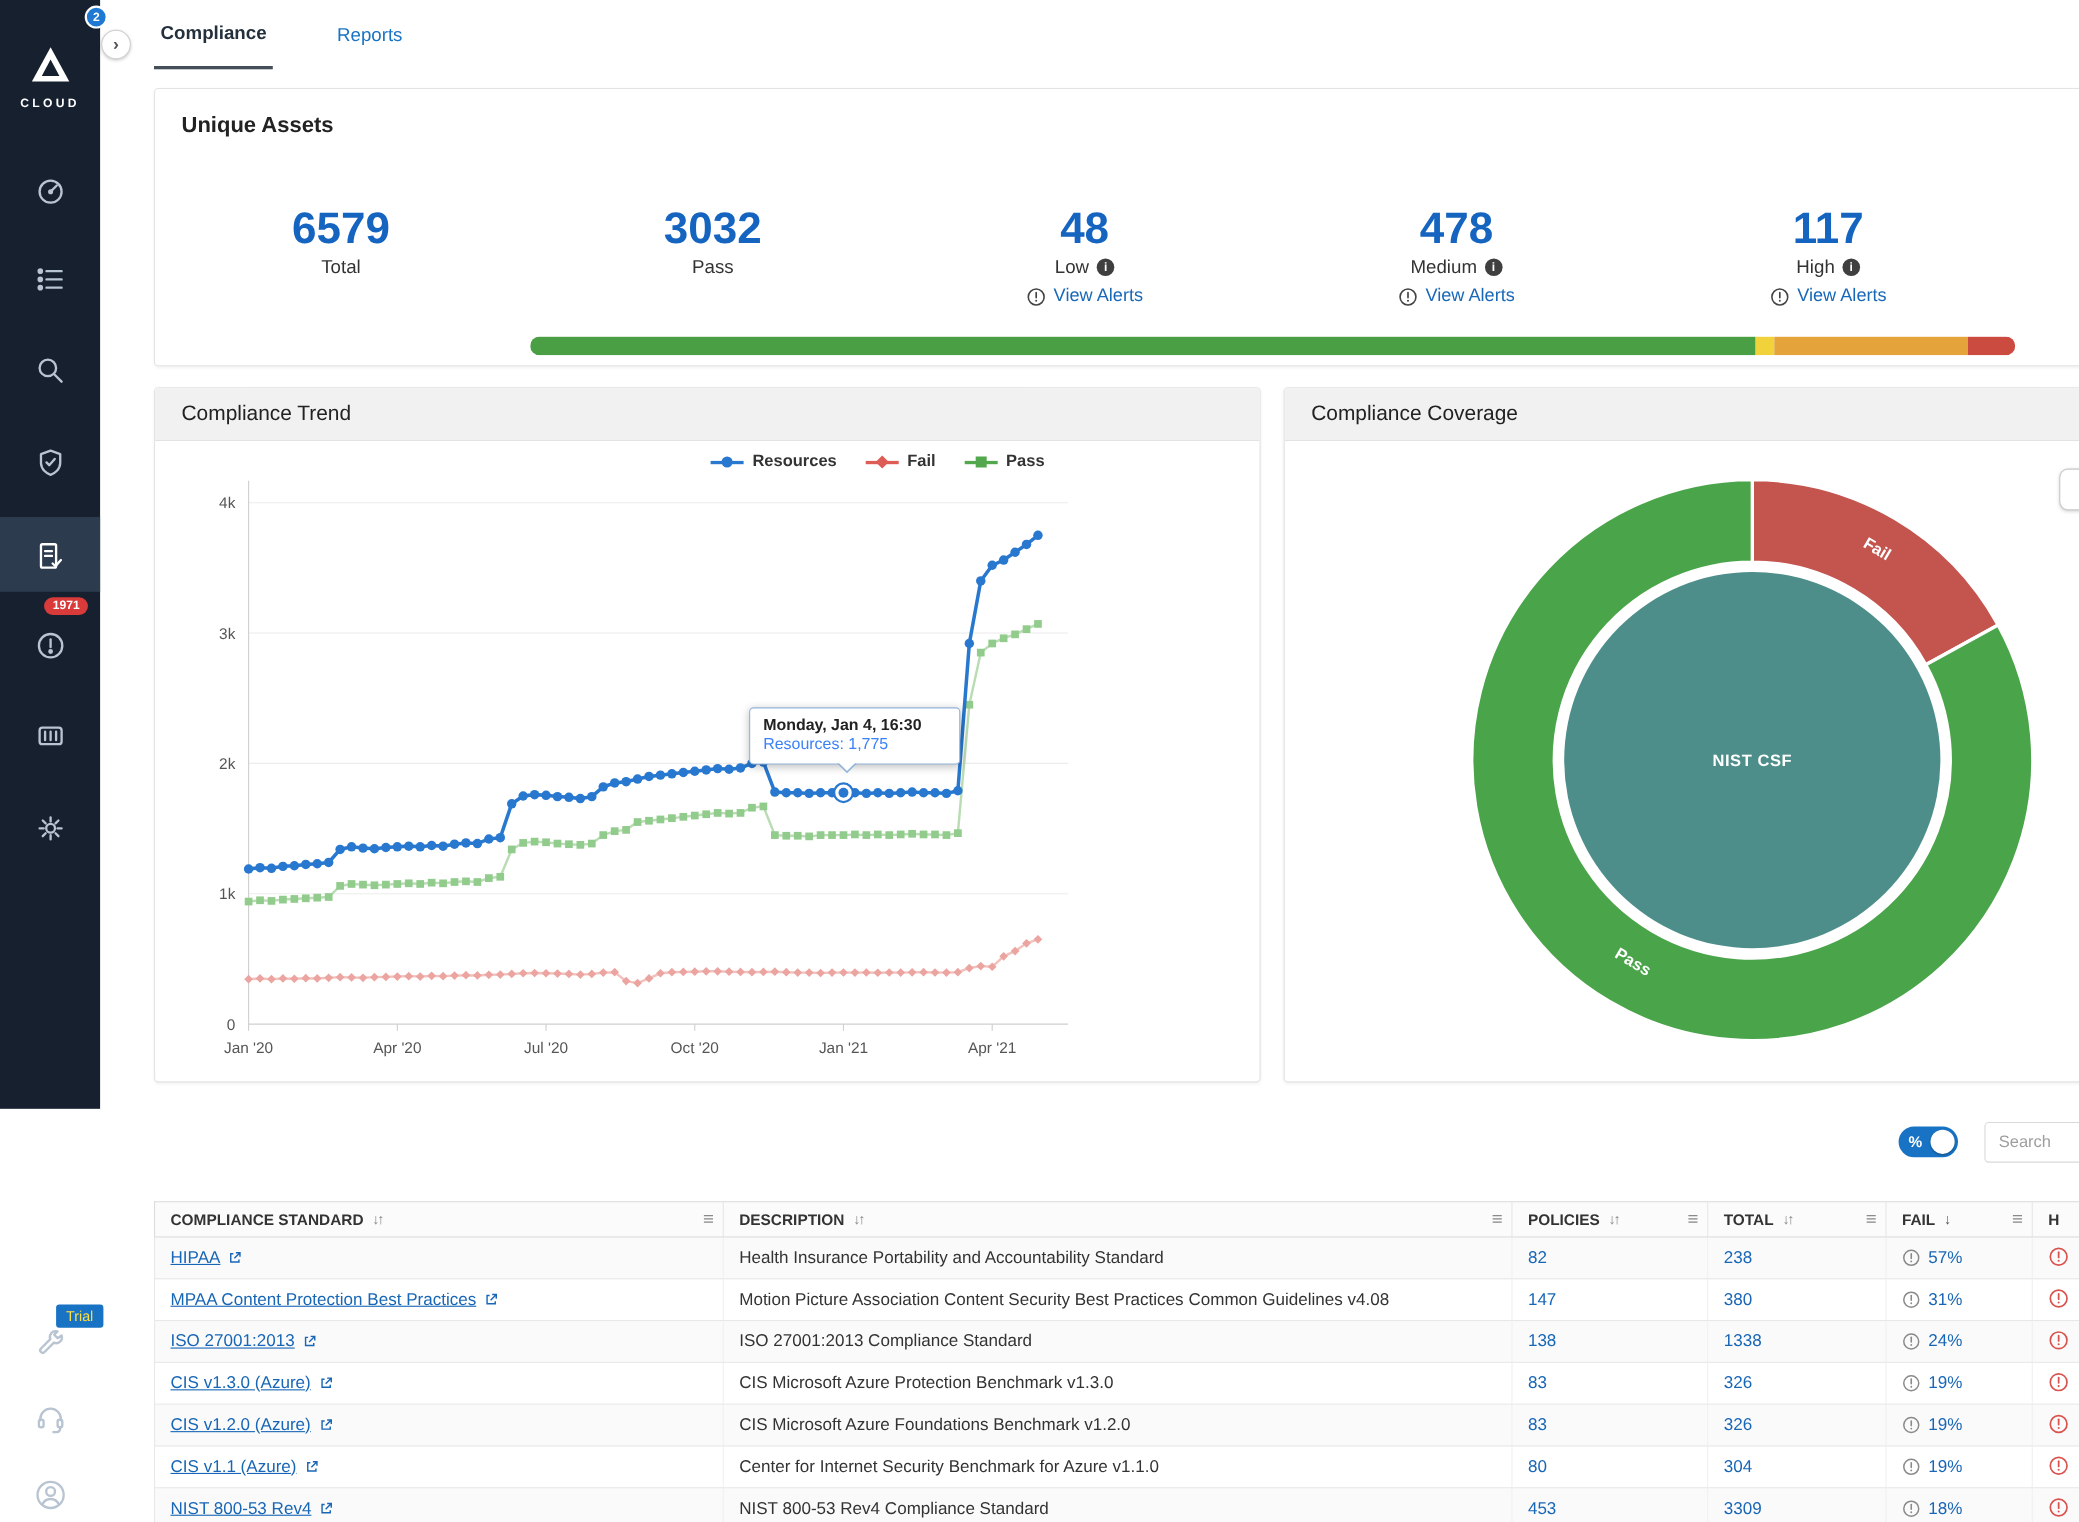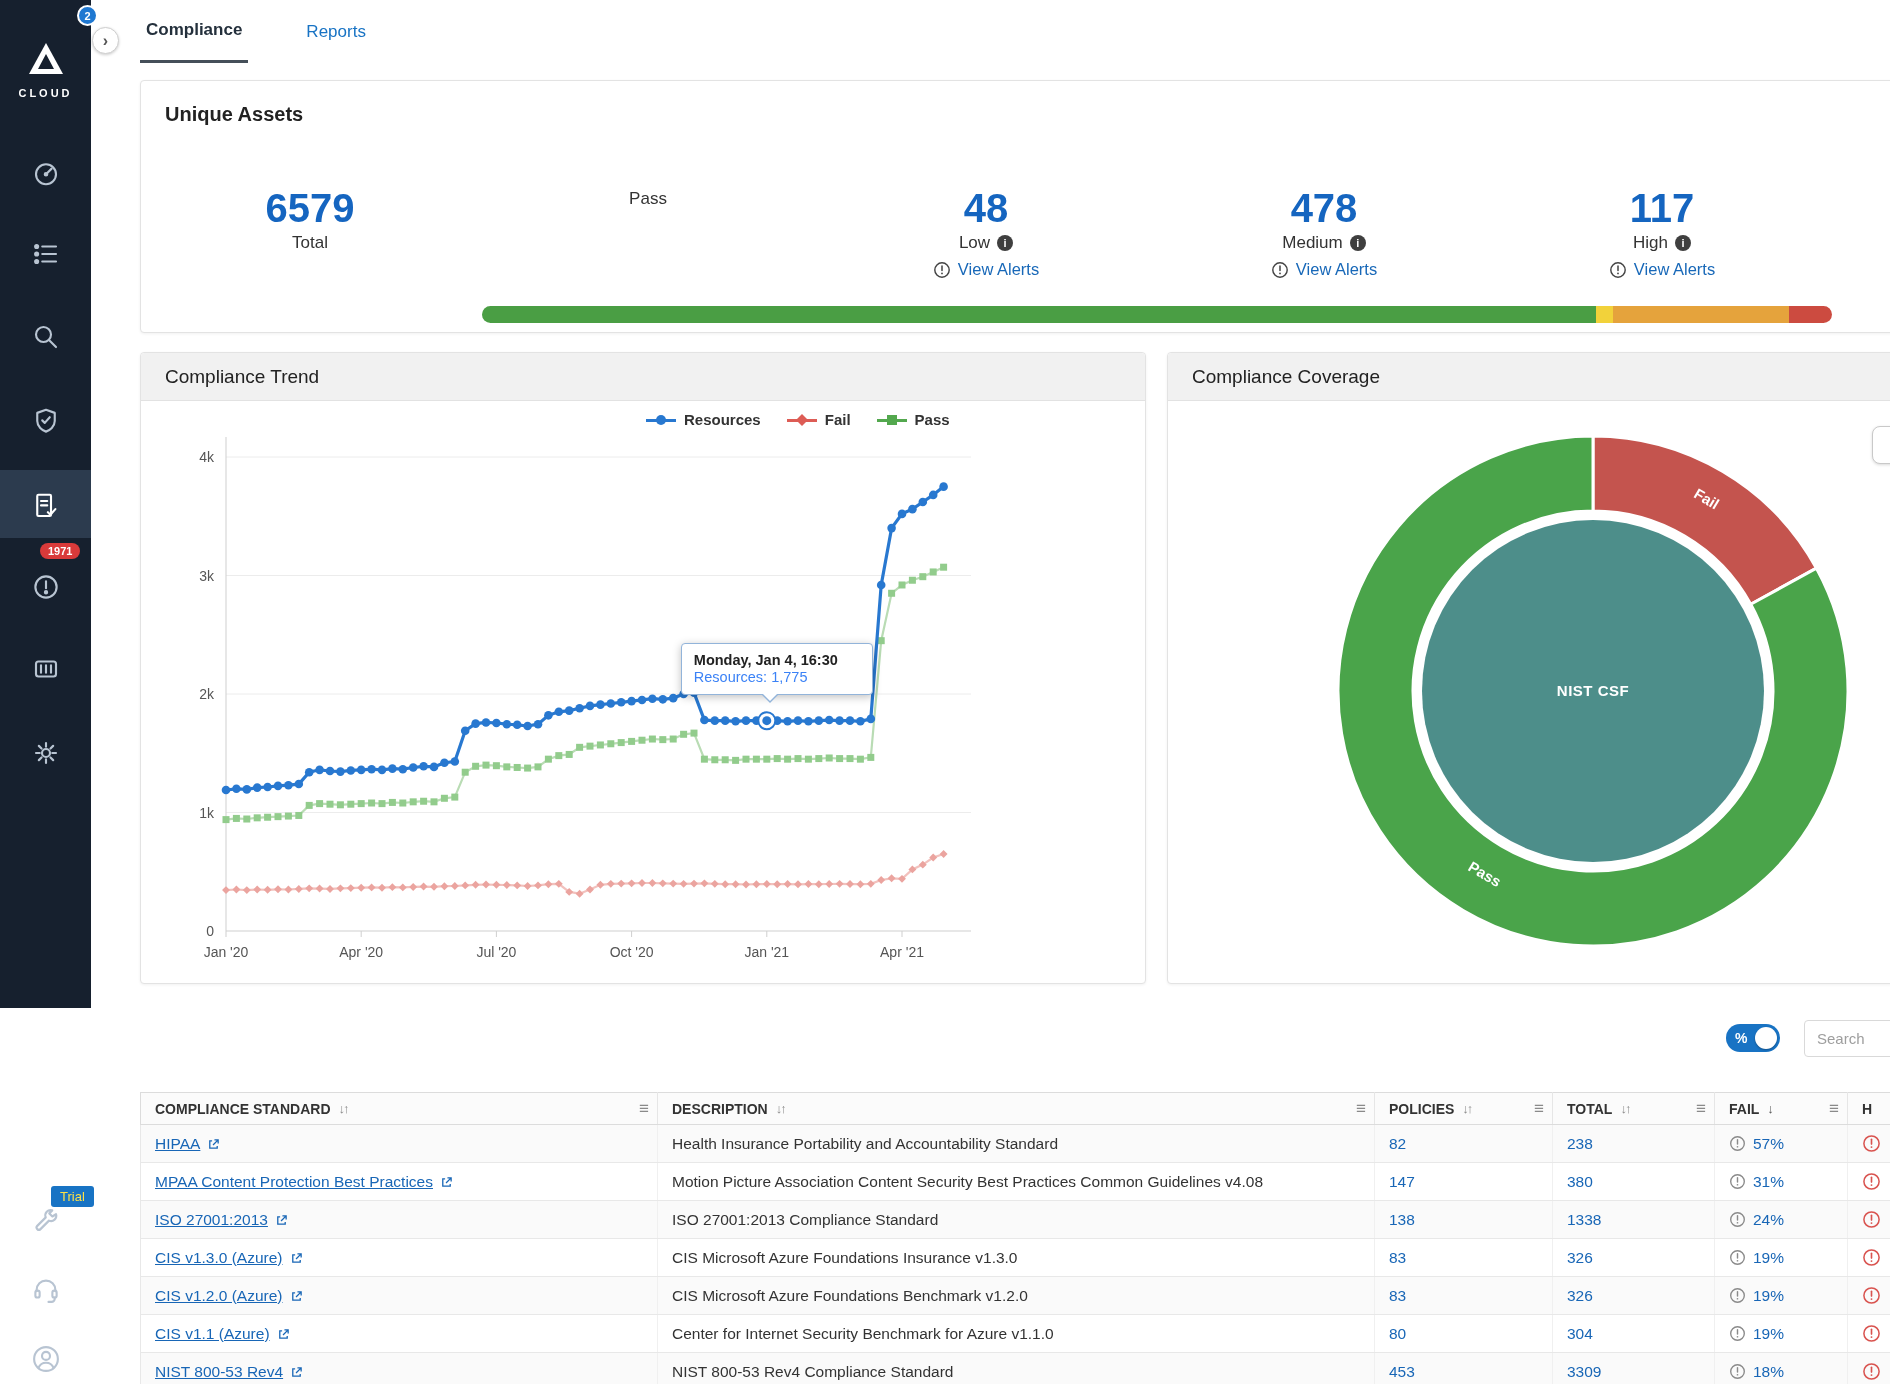--- a/index.html
+++ b/index.html
@@ -200,20 +200,21 @@
 </nav>
 
 <section class="card assets-card">
   <h2 class="assets-title">Unique Assets</h2>
   <div class="stats">
       <div class="stat">
         <div class="stat-value">6579</div>
       <div class="stat-label">Total</div>
       </div>
       <div class="stat">
+        <div class="stat-value">3032</div>
       <div class="stat-label">Pass</div>
       </div>
       <div class="stat">
         <div class="stat-value">48</div>
       <div class="stat-label">Low<span class="info-dot">i</span></div>
       <div class="stat-alerts">
           <svg width="18" height="18" viewBox="0 0 20 20" style="vertical-align:-3px">
             <circle cx="10" cy="10" r="8" fill="none" stroke="#444" stroke-width="1.6"></circle>
             <path d="M10 5.6v5" stroke="#444" stroke-width="1.7" stroke-linecap="round"></path>
             <circle cx="10" cy="13.8" r="1" fill="#444"></circle>
@@ -671,21 +672,21 @@
               <circle cx="10" cy="10" r="8" fill="none" stroke="#d9534f" stroke-width="1.6"></circle>
               <path d="M10 5.6v5" stroke="#d9534f" stroke-width="1.7" stroke-linecap="round"></path>
               <circle cx="10" cy="13.8" r="1" fill="#d9534f"></circle>
             </svg></td>
         </tr>
         <tr>
       <td><a class="std-lnk">CIS v1.3.0 (Azure)</a><svg class="ext-ico" width="13" height="13" viewBox="0 0 14 14">
               <path d="M5.5 3H3v8h8V8.5" fill="none" stroke="#1866b6" stroke-width="1.4"></path>
               <path d="M8 2h4v4M12 2L6.5 7.5" fill="none" stroke="#1866b6" stroke-width="1.4"></path>
             </svg></td>
-      <td>CIS Microsoft Azure Foundations Insurance v1.3.0</td>
+      <td>CIS Microsoft Azure Protection Benchmark v1.3.0</td>
       <td><a class="num-lnk">83</a></td>
       <td><a class="num-lnk">326</a></td>
       <td>
             <span class="cell-flex">
               <svg width="17" height="17" viewBox="0 0 20 20" style="vertical-align:-3px">
                 <circle cx="10" cy="10" r="8" fill="none" stroke="#8a8a8a" stroke-width="1.6"></circle>
                 <path d="M10 5.6v5" stroke="#8a8a8a" stroke-width="1.7" stroke-linecap="round"></path>
                 <circle cx="10" cy="13.8" r="1" fill="#8a8a8a"></circle>
               </svg>
               <a class="num-lnk">19%</a>

